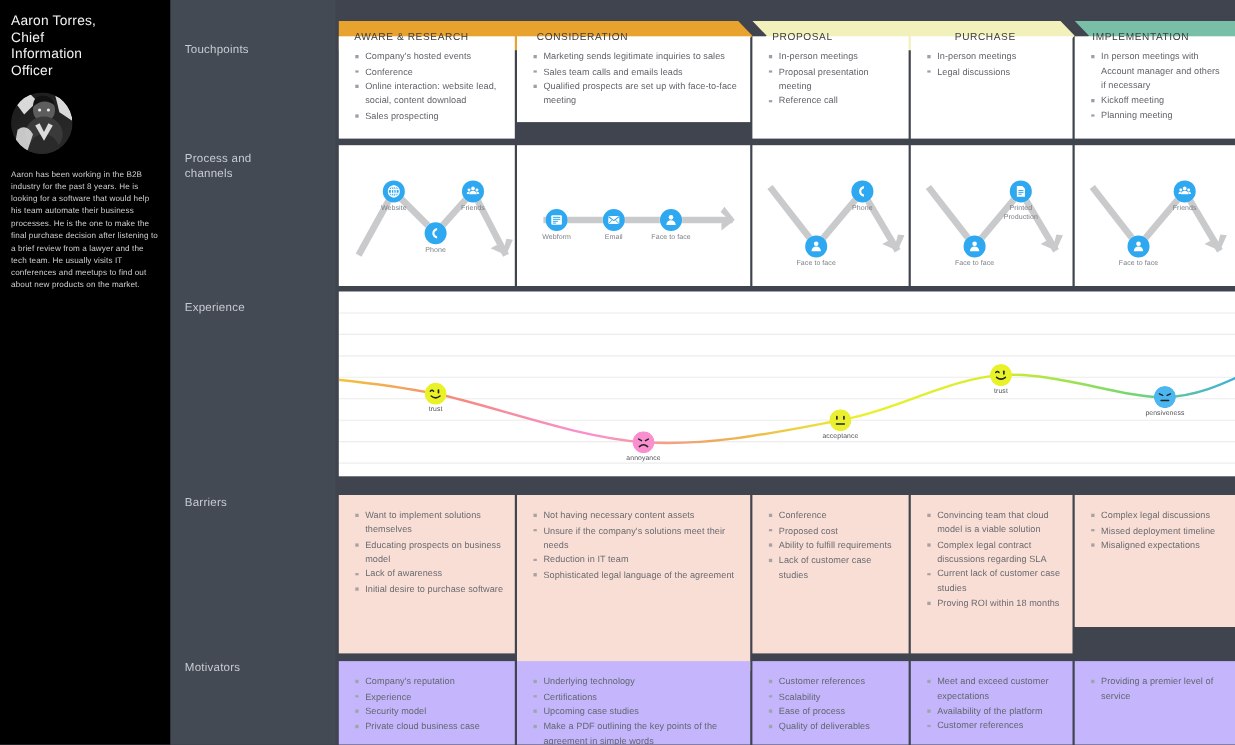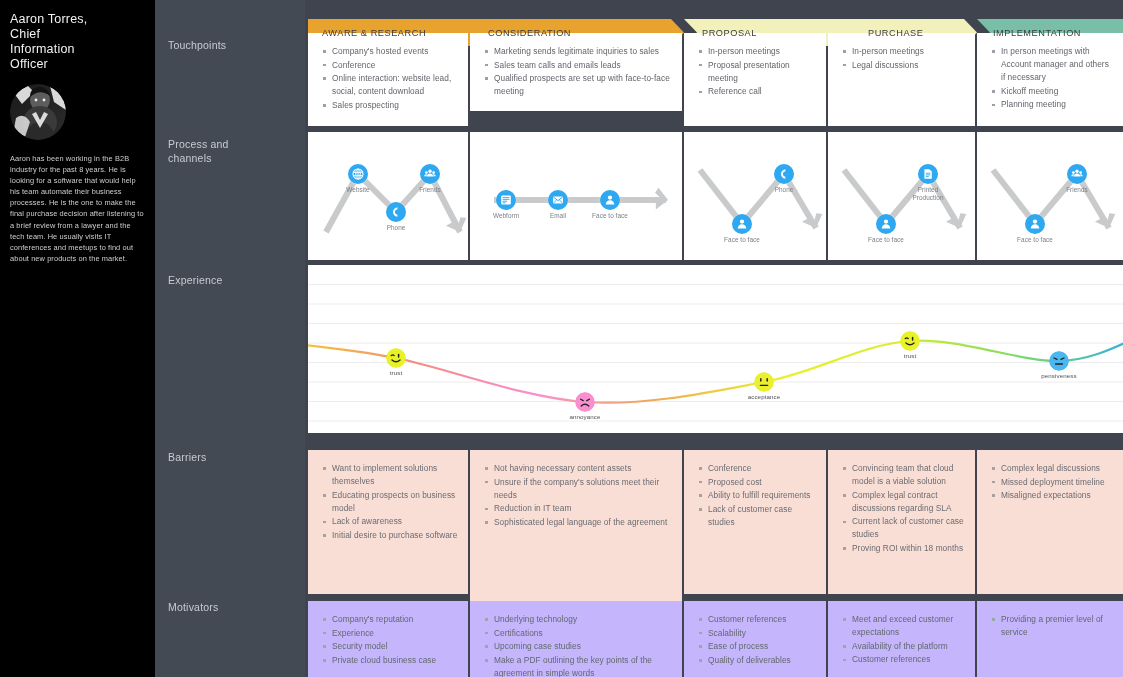--- a/index.html
+++ b/index.html
@@ -563,21 +563,21 @@
       <div class="cell barrier" style="left: 828px; top: 450px; width: 147px; height: 144px;">
         <div class="cell-inner">
           <ul>
             <li>Convincing team that cloud model is a viable solution</li>
             <li>Complex legal contract discussions regarding SLA</li>
             <li>Current lack of customer case studies</li>
             <li>Proving ROI within 18 months</li>
           </ul>
         </div>
       </div>
-      <div class="cell barrier" style="left: 977px; top: 450px; width: 146px; height: 144px;">
+      <div class="cell barrier" style="left: 977px; top: 450px; width: 146px; height: 120px;">
         <div class="cell-inner">
           <ul>
             <li>Complex legal discussions</li>
             <li>Missed deployment timeline</li>
             <li>Misaligned expectations</li>
           </ul>
         </div>
       </div>
     </div>
   <div id="rowMot">

